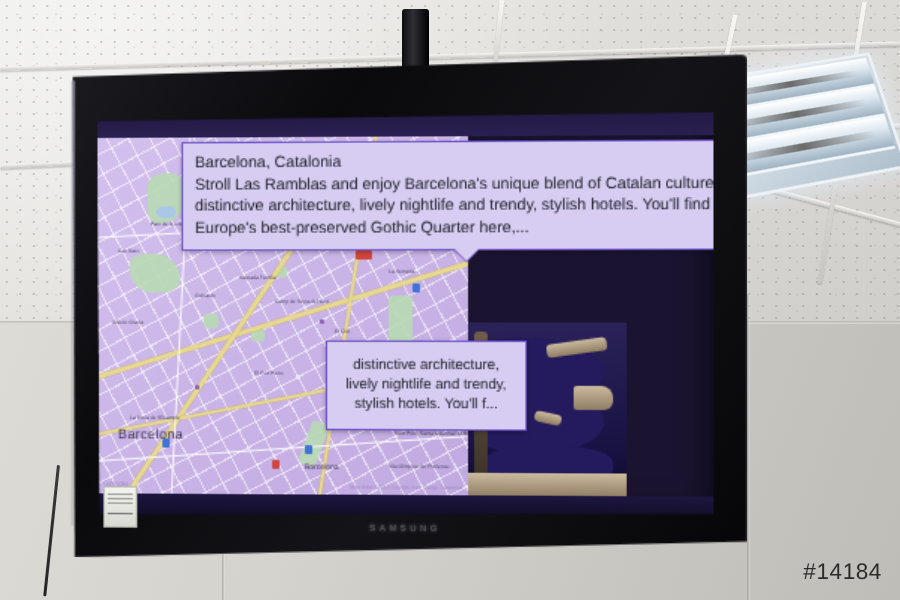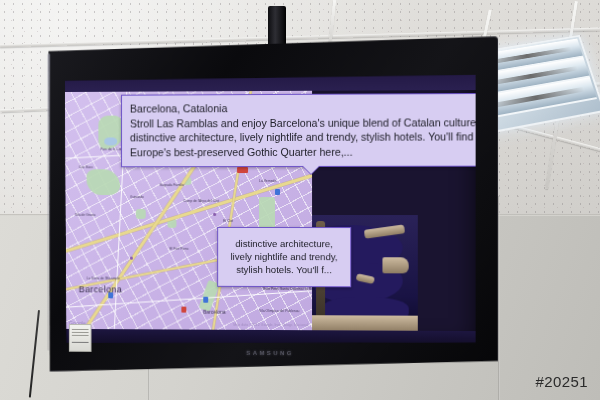--- a/index.html
+++ b/index.html
@@ -280,14 +280,14 @@
     </div>
 
     <div class="brand">SAMSUNG</div>
     <div class="tv-sticker">
         <i></i>
       </div>
   </div>
 
   <div class="cable"></div>
 
-  <div class="watermark">#20251</div>
+  <div class="watermark">#14184</div>
 </div>
 
 </body></html>

